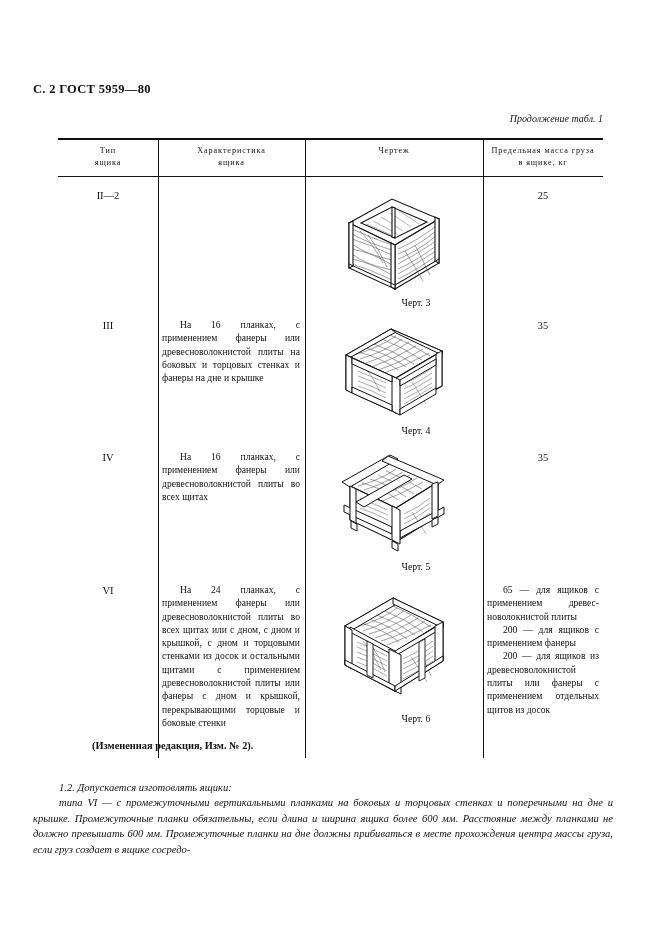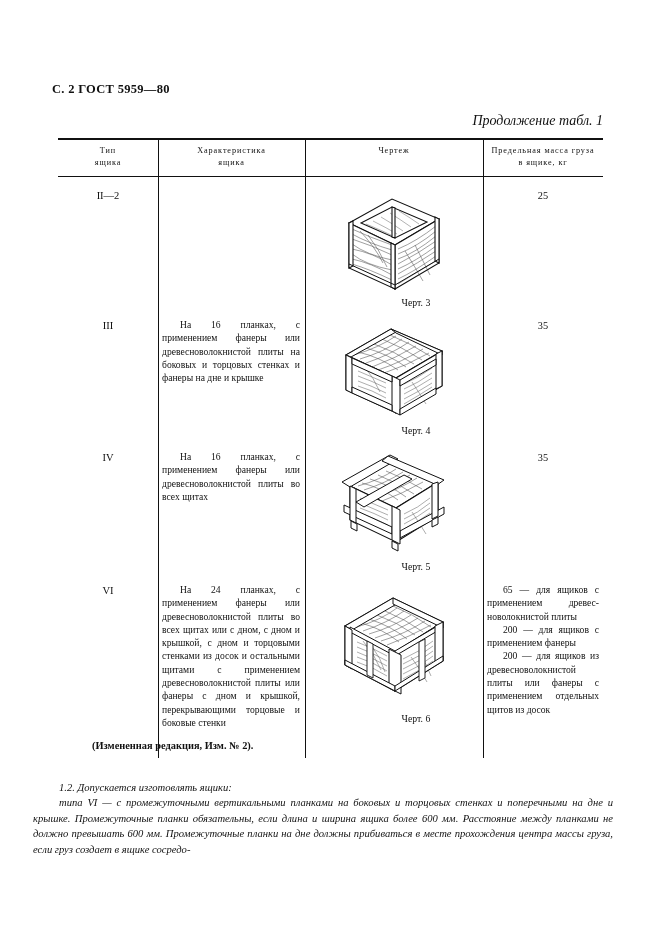--- a/index.html
+++ b/index.html
@@ -24,29 +24,28 @@
   }
 
   
   .running-head {
     position: absolute;
     left: 33px;
     top: 82px;
     font-size: 12.5px;
     font-weight: bold;
     letter-spacing: 0.3px;
-    margin-left: 19px;
   }
 
   
   .table-note {
     position: absolute;
     right: 58px;
     top: 113px;
-    font-size: 14px;
+    font-size: 10px;
     font-style: italic;
   }
 
   
   .tbl-wrap {
     position: absolute;
     left: 58px;
     top: 138px;
     width: 545px;
     height: 620px;

